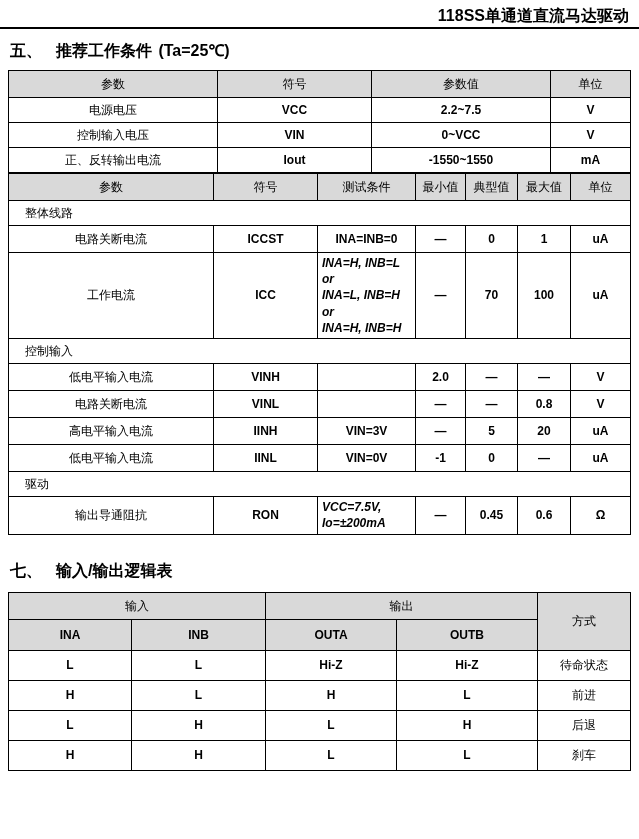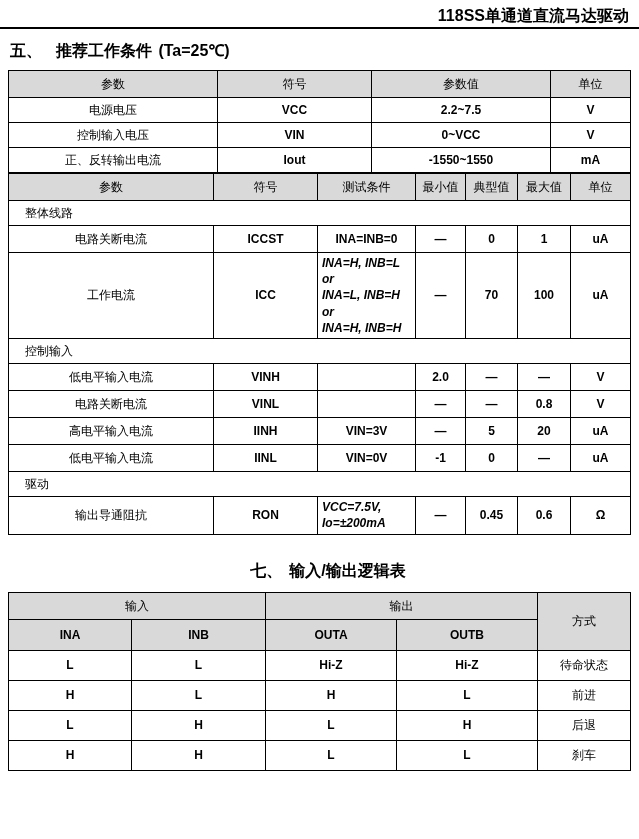--- a/index.html
+++ b/index.html
@@ -29,21 +29,21 @@
   .sec {
     margin-left: 10px;
     font-size: 16px;
     font-weight: bold;
     line-height: 20px;
   }
   .sec-num { display: inline-block; width: 46px; }
   .sec-note { font-size: 16px; font-weight: bold; margin-left: 2px; }
   #sec5-heading { margin-top: 12px; margin-bottom: 9px; }
   #sec6-heading { margin-top: 29px; margin-bottom: 11px; }
-  #sec7-heading { margin-top: 26px; margin-bottom: 11px; text-align: center; }
+  #sec7-heading { margin-top: 26px; margin-bottom: 11px; }
 
   table.tbl {
     border-collapse: collapse;
     table-layout: fixed;
     margin-left: 8px;
     width: 622px;
   }
   .tbl th, .tbl td {
     border: 1px solid #000;
     font-size: 12px;

